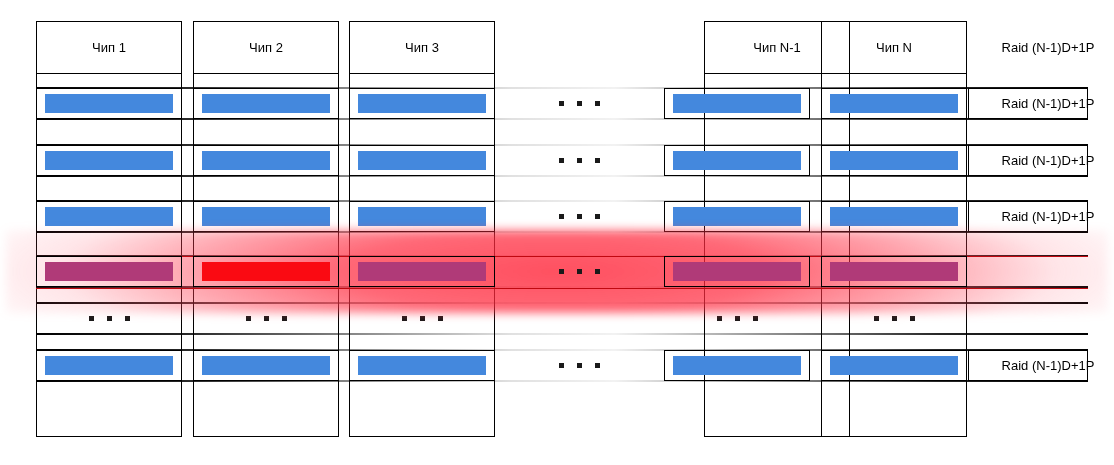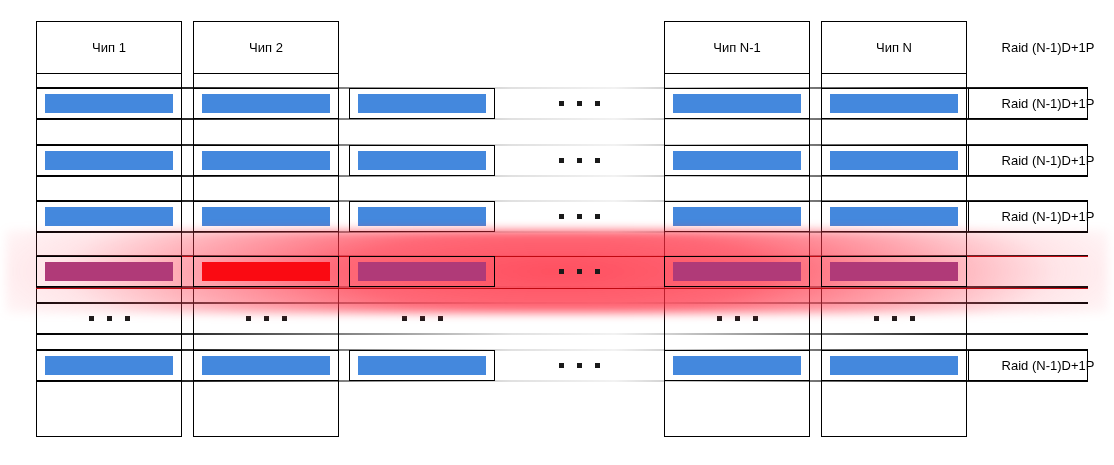--- a/index.html
+++ b/index.html
@@ -128,21 +128,26 @@
     <div class="chip-col" style="left: 36px; top: 21px; width: 146px; height: 416px;">
       <div class="chip-header">
         <span>Чип 1</span>
       </div>
     </div>
     <div class="chip-col" style="left: 193px; top: 21px; width: 146px; height: 416px;">
       <div class="chip-header">
         <span>Чип 2</span>
       </div>
     </div>
-    <div class="chip-col" style="left: 664px; top: 21px; width: 146px; height: 416px;">
+    <div class="chip-col" style="left: 349px; top: 21px; width: 146px; height: 416px;">
+      <div class="chip-header">
+        <span>Чип 3</span>
+      </div>
+    </div>
+    <div class="chip-col" style="left: 704px; top: 21px; width: 146px; height: 416px;">
       <div class="chip-header">
         <span>Чип N-1</span>
       </div>
     </div>
     <div class="chip-col" style="left: 821px; top: 21px; width: 146px; height: 416px;">
       <div class="chip-header">
         <span>Чип N</span>
       </div>
     </div>
     <div class="cell" style="left: 36px; top: 88px; width: 146px; height: 31px;"></div>

